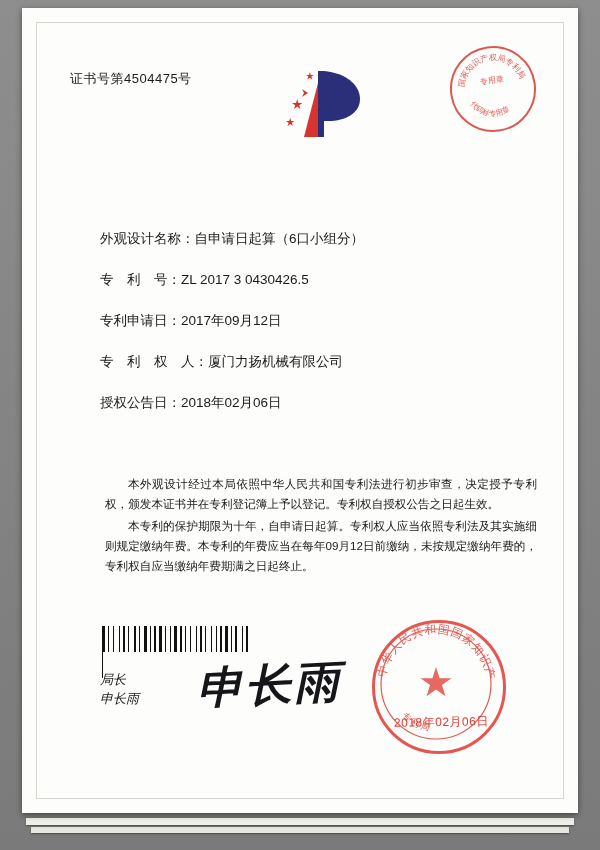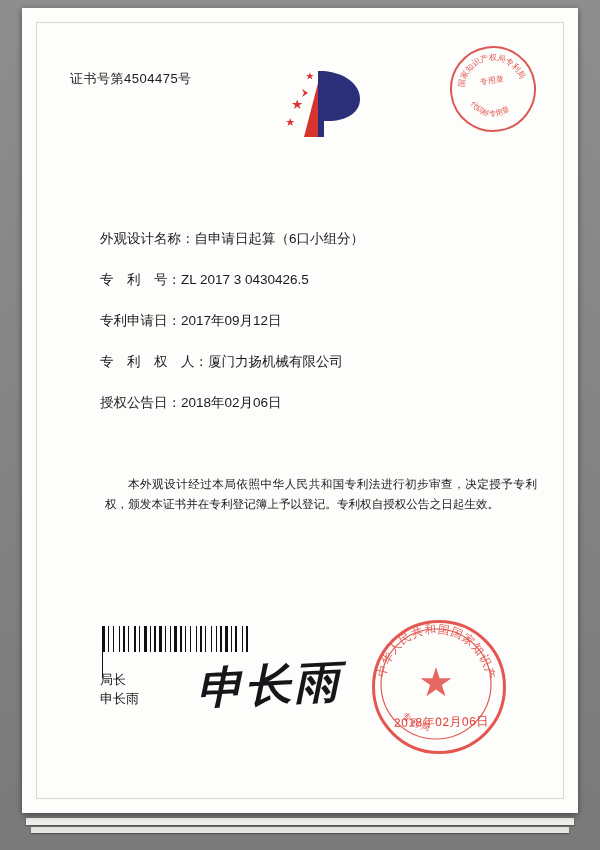--- a/index.html
+++ b/index.html
@@ -167,20 +167,21 @@
   }
 
   
   .director {
     position: absolute;
     left: 78px;
     top: 662px;
     font-size: 13px;
     line-height: 19px;
     color: #1a1a1a;
+    font-style: italic;
   }
   .signature {
     position: absolute;
     left: 178px;
     top: 648px;
     font-family: "Liberation Serif", serif;
     font-size: 44px;
     font-style: italic;
     font-weight: bold;
     color: #16161a;
@@ -276,20 +277,21 @@
       <div class="field-row">
         <span class="field-label">专　利　权　人：</span><span class="field-value">厦门力扬机械有限公司</span>
       </div>
       <div class="field-row">
         <span class="field-label">授权公告日：</span><span class="field-value">2018年02月06日</span>
       </div>
     </div>
 
     <div class="body-text">
       <p>本外观设计经过本局依照中华人民共和国专利法进行初步审查，决定授予专利权，颁发本证书并在专利登记簿上予以登记。专利权自授权公告之日起生效。</p>
+      <p>本专利的保护期限为十年，自申请日起算。专利权人应当依照专利法及其实施细则规定缴纳年费。本专利的年费应当在每年09月12日前缴纳，未按规定缴纳年费的，专利权自应当缴纳年费期满之日起终止。</p>
     </div>
 
     <div class="barcode"><span style="width:3px"></span><span style="width:1px;background:transparent"></span><span style="width:1px"></span><span style="width:2px;background:transparent"></span><span style="width:1px"></span><span style="width:3px;background:transparent"></span><span style="width:1px"></span><span style="width:1px;background:transparent"></span><span style="width:2px"></span><span style="width:1px;background:transparent"></span><span style="width:1px"></span><span style="width:3px;background:transparent"></span><span style="width:2px"></span><span style="width:1px;background:transparent"></span><span style="width:1px"></span><span style="width:2px;background:transparent"></span><span style="width:3px"></span><span style="width:1px;background:transparent"></span><span style="width:1px"></span><span style="width:1px;background:transparent"></span><span style="width:2px"></span><span style="width:1px;background:transparent"></span><span style="width:3px"></span><span style="width:1px;background:transparent"></span><span style="width:1px"></span><span style="width:2px;background:transparent"></span><span style="width:1px"></span><span style="width:1px;background:transparent"></span><span style="width:3px"></span><span style="width:1px;background:transparent"></span><span style="width:2px"></span><span style="width:1px;background:transparent"></span><span style="width:1px"></span><span style="width:2px;background:transparent"></span><span style="width:1px"></span><span style="width:3px;background:transparent"></span><span style="width:1px"></span><span style="width:1px;background:transparent"></span><span style="width:2px"></span><span style="width:1px;background:transparent"></span><span style="width:1px"></span><span style="width:3px;background:transparent"></span><span style="width:1px"></span><span style="width:2px;background:transparent"></span><span style="width:1px"></span><span style="width:1px;background:transparent"></span><span style="width:2px"></span><span style="width:1px;background:transparent"></span><span style="width:3px"></span><span style="width:1px;background:transparent"></span><span style="width:1px"></span><span style="width:1px;background:transparent"></span><span style="width:2px"></span><span style="width:3px;background:transparent"></span><span style="width:1px"></span><span style="width:1px;background:transparent"></span><span style="width:2px"></span><span style="width:1px;background:transparent"></span><span style="width:1px"></span><span style="width:3px;background:transparent"></span></div>
 
     <div class="director">
       <div>局长</div>
       <div>申长雨</div>
     </div>
 
     <div class="signature">申长雨</div>

